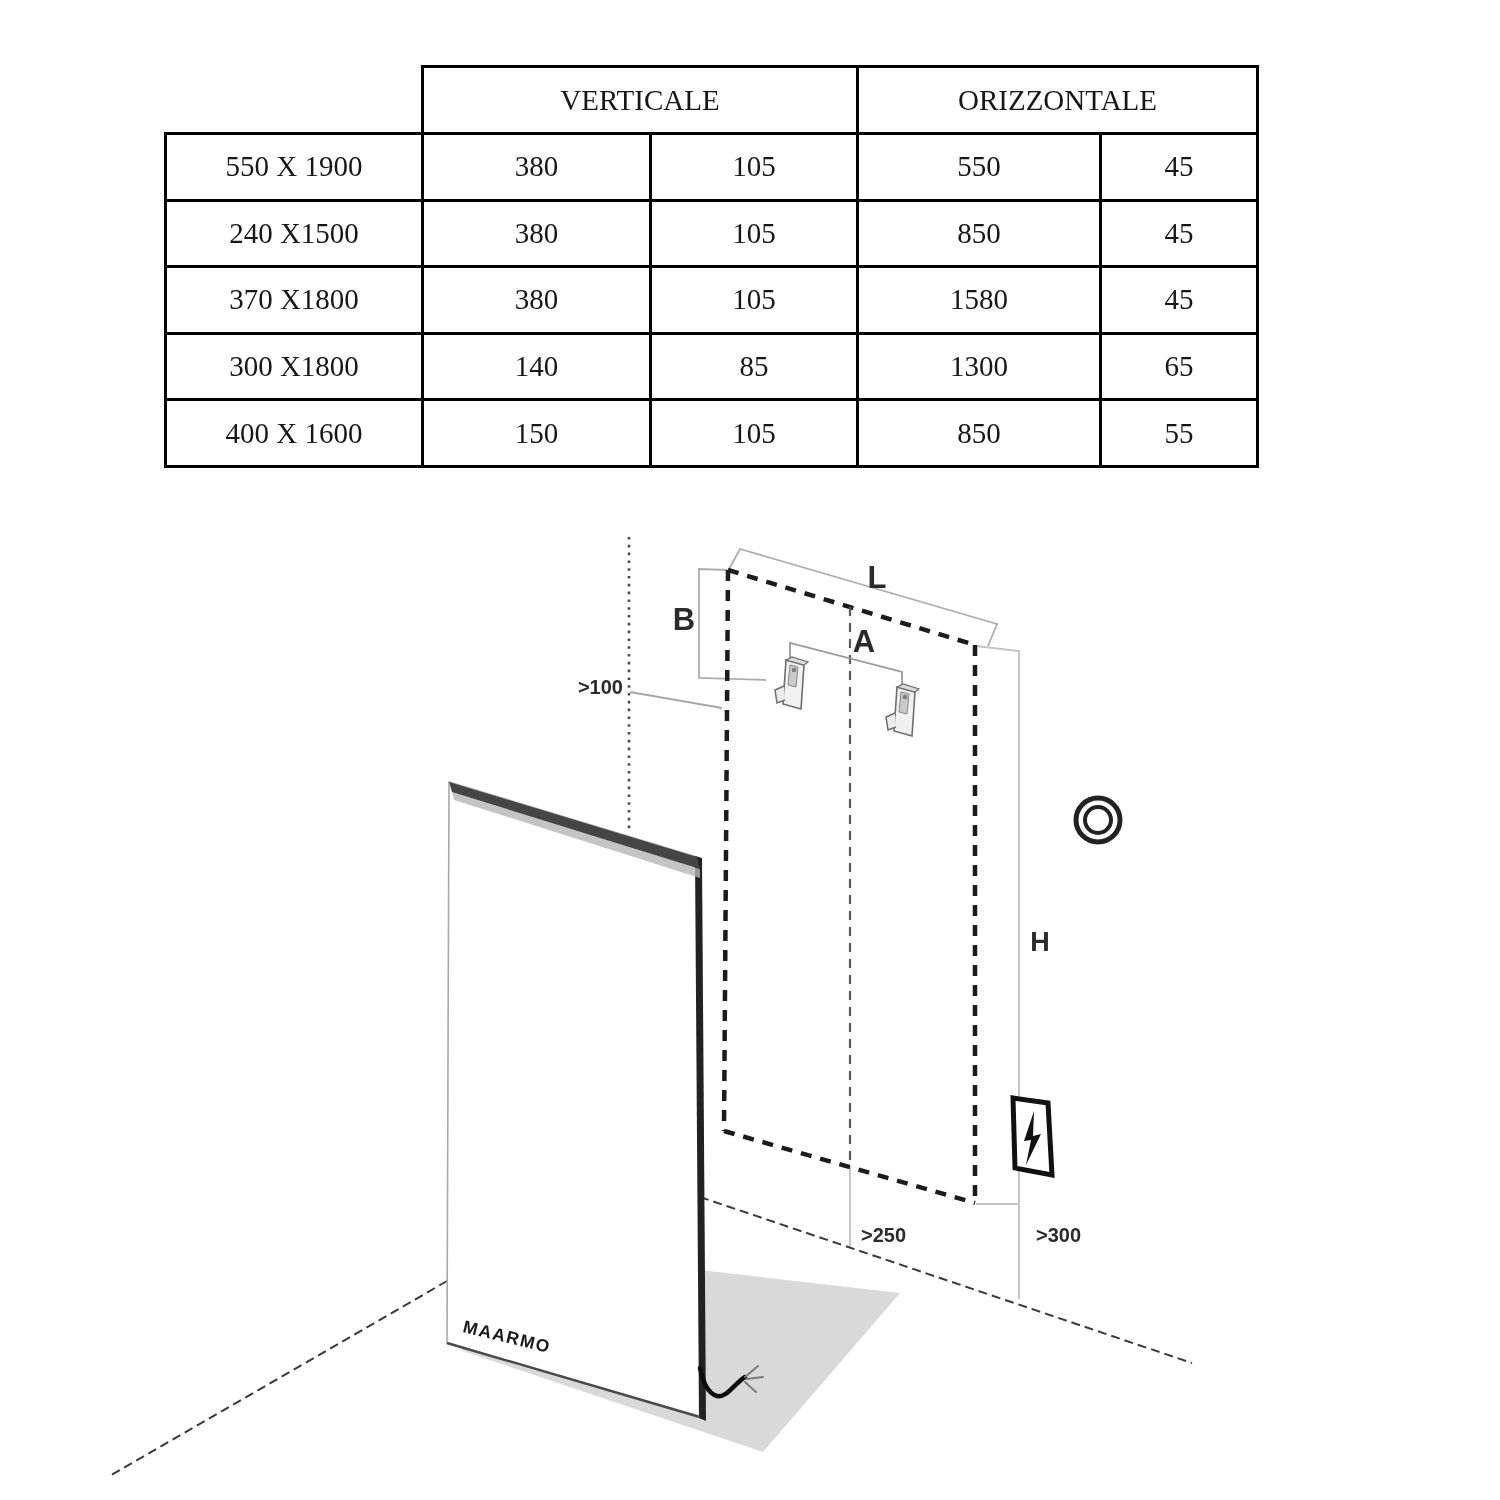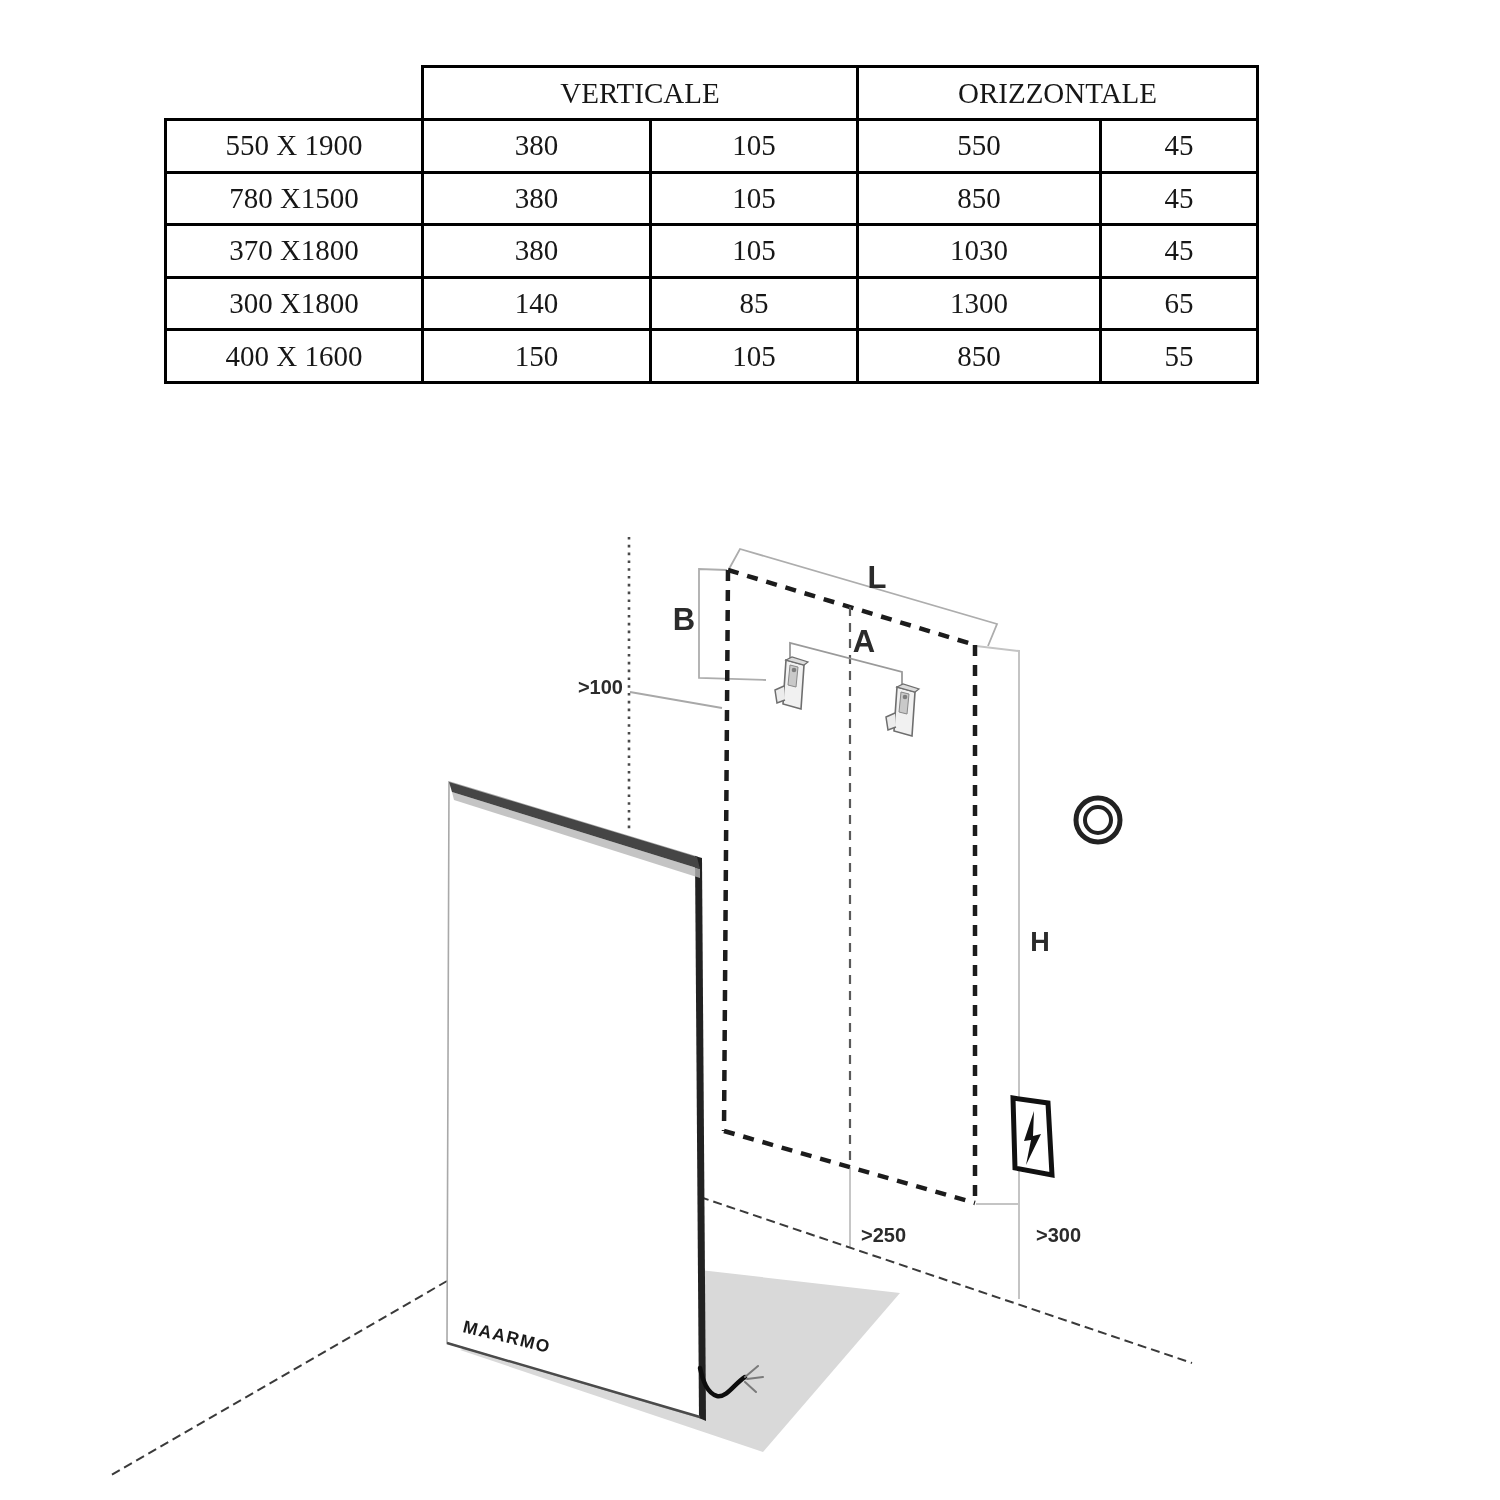--- a/index.html
+++ b/index.html
@@ -2,21 +2,21 @@
 <html><head>
 <meta charset="utf-8">
 <style>
   html,body{margin:0;padding:0;background:#fff;}
   .canvas{position:relative;width:1500px;height:1500px;background:#fff;overflow:hidden;
           font-family:"Liberation Sans",sans-serif;}
   
   table.dim-table{position:absolute;left:164px;top:65px;width:1092px;
     border-collapse:collapse;table-layout:fixed;
     font-family:"Liberation Serif",serif;font-size:29px;color:#171717;}
-  table.dim-table td{border:3px solid #000;text-align:center;vertical-align:middle;padding:5px;
+  table.dim-table td{border:3px solid #000;text-align:center;vertical-align:middle;padding:12px;
     overflow:hidden;white-space:nowrap;}
   table.dim-table td.blank{border:none;background:#fff;}
   tr.gh td{height:40px;}
   tr.sh td{height:34px;}
   tr.dr td{height:39.6px;}
   
   svg.diagram{position:absolute;left:0;top:0;}
   text.dimlab{font-family:"Liberation Sans",sans-serif;font-weight:700;fill:#2b2b2b;}
   text.brand{font-family:"Liberation Sans",sans-serif;font-weight:700;fill:#1a1a1a;letter-spacing:1.5px;}
 </style>
@@ -40,31 +40,31 @@
       <td colspan="2">ORIZZONTALE</td>
     </tr>
     <tr class="dr">
       <td>550 X 1900</td>
       <td>380</td>
       <td>105</td>
       <td>550</td>
       <td>45</td>
     </tr>
     <tr class="dr">
-      <td>780 X1500</td>
+      <td>240 X1500</td>
       <td>380</td>
       <td>105</td>
       <td>850</td>
       <td>45</td>
     </tr>
     <tr class="dr">
       <td>370 X1800</td>
       <td>380</td>
       <td>105</td>
-      <td>1030</td>
+      <td>1580</td>
       <td>45</td>
     </tr>
     <tr class="dr">
       <td>300 X1800</td>
       <td>140</td>
       <td>85</td>
       <td>1300</td>
       <td>65</td>
     </tr>
     <tr class="dr">

